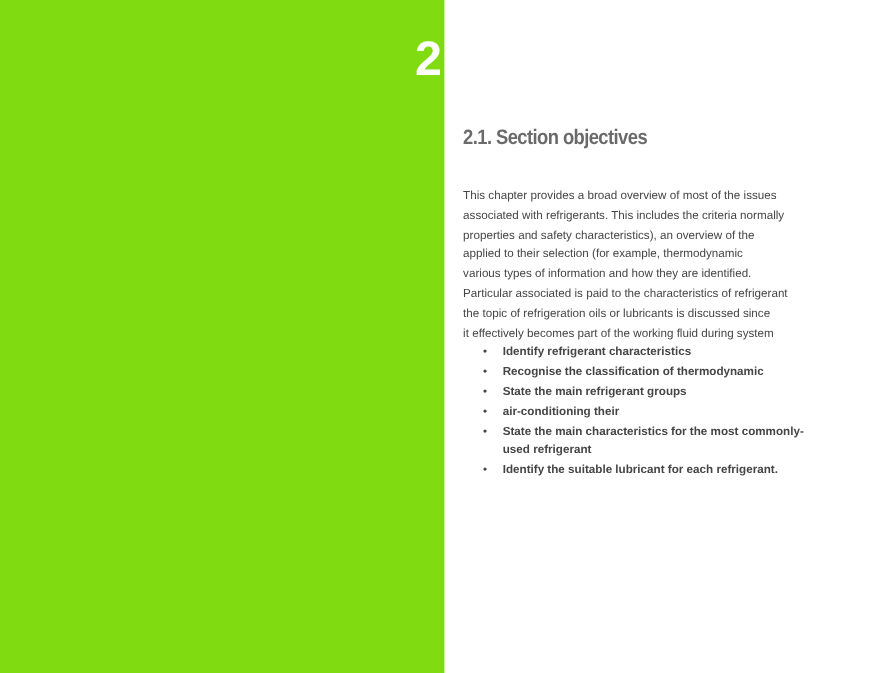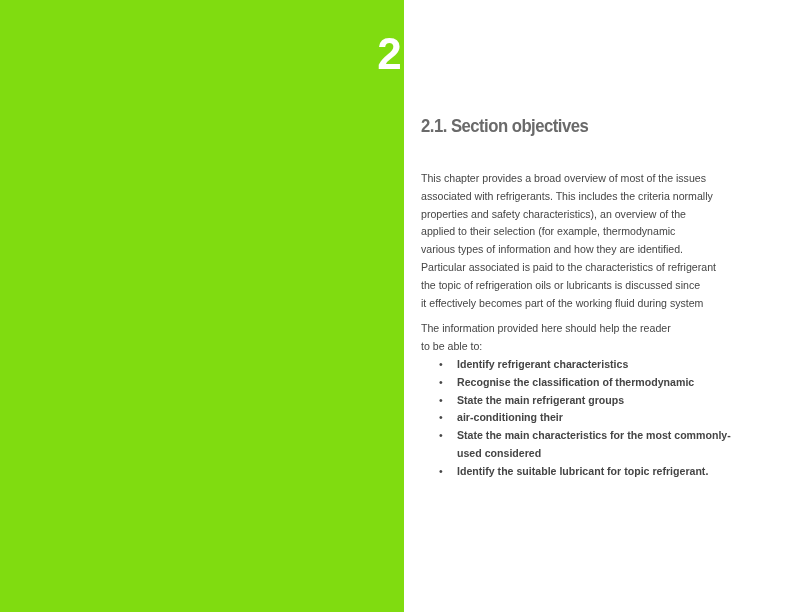--- a/index.html
+++ b/index.html
@@ -125,24 +125,20 @@
       <span class="para-line">This chapter provides a broad overview of most of the issues</span>
       <span class="para-line">associated with refrigerants. This includes the criteria normally</span>
       <span class="para-line">properties and safety characteristics), an overview of the</span>
       <span class="para-line">applied to their selection (for example, thermodynamic</span>
       <span class="para-line">various types of information and how they are identified.</span>
       <span class="para-line">Particular associated is paid to the characteristics of refrigerant</span>
       <span class="para-line">the topic of refrigeration oils or lubricants is discussed since</span>
       <span class="para-line">it effectively becomes part of the working fluid during system</span>
     </p>
 
-    <p class="para para-2">
-      <span class="para-line">The information provided here should help the reader</span>
-      <span class="para-line">to be able to:</span>
-    </p>
 
     <ul class="bullets">
       <li class="bullet-item">
         <span class="bullet-dot">•</span>
         <span class="para-line">Identify refrigerant characteristics</span>
       </li>
       <li class="bullet-item">
         <span class="bullet-dot">•</span>
         <span class="para-line">Recognise the classification of thermodynamic</span>
       </li>
@@ -150,21 +146,21 @@
         <span class="bullet-dot">•</span>
         <span class="para-line">State the main refrigerant groups</span>
       </li>
       <li class="bullet-item">
         <span class="bullet-dot">•</span>
         <span class="para-line">air-conditioning their</span>
       </li>
       <li class="bullet-item">
         <span class="bullet-dot">•</span>
         <span class="para-line">State the main characteristics for the most commonly-</span>
-        <span class="para-line">used considered</span>
+        <span class="para-line">used refrigerant</span>
       </li>
       <li class="bullet-item">
         <span class="bullet-dot">•</span>
-        <span class="para-line">Identify the suitable lubricant for topic refrigerant.</span>
+        <span class="para-line">Identify the suitable lubricant for each refrigerant.</span>
       </li>
     </ul>
   </div>
 </div>
 
 </body></html>

